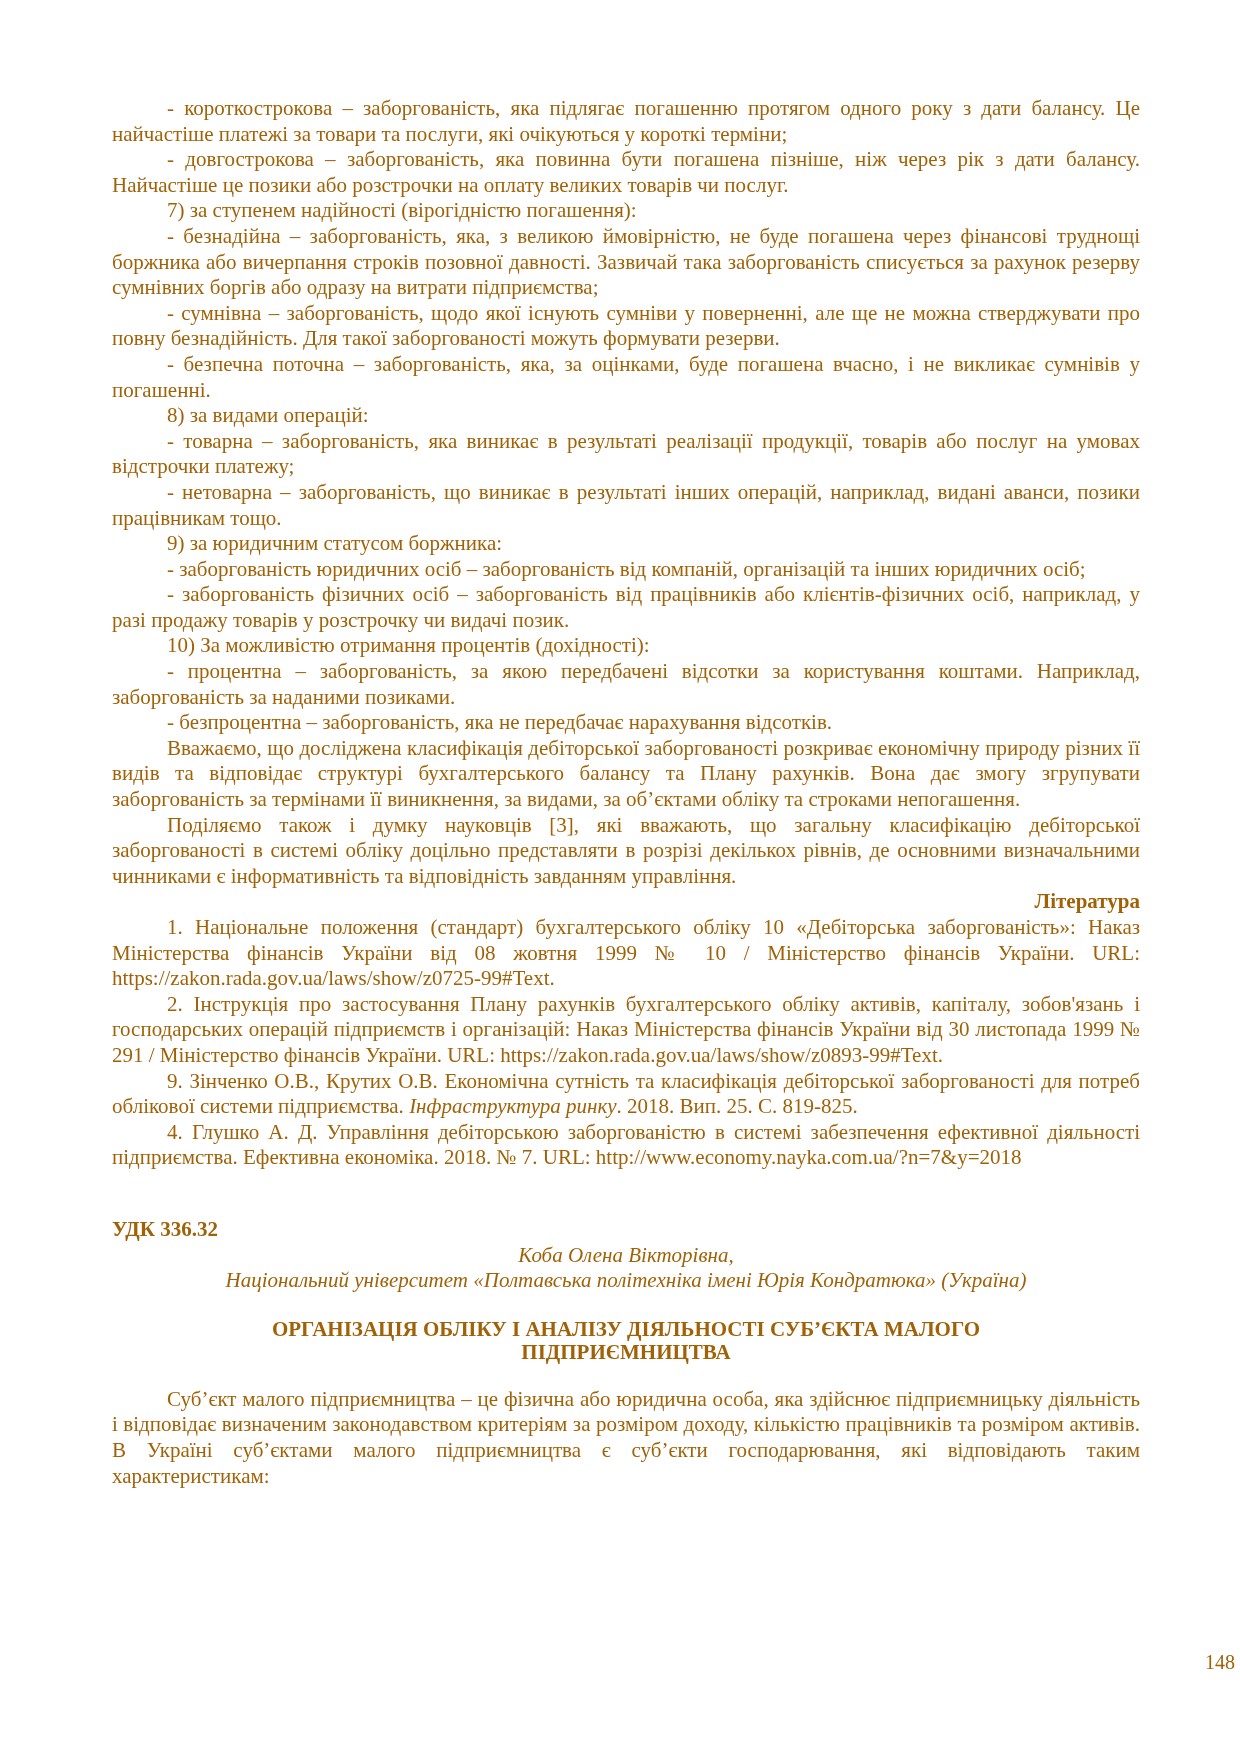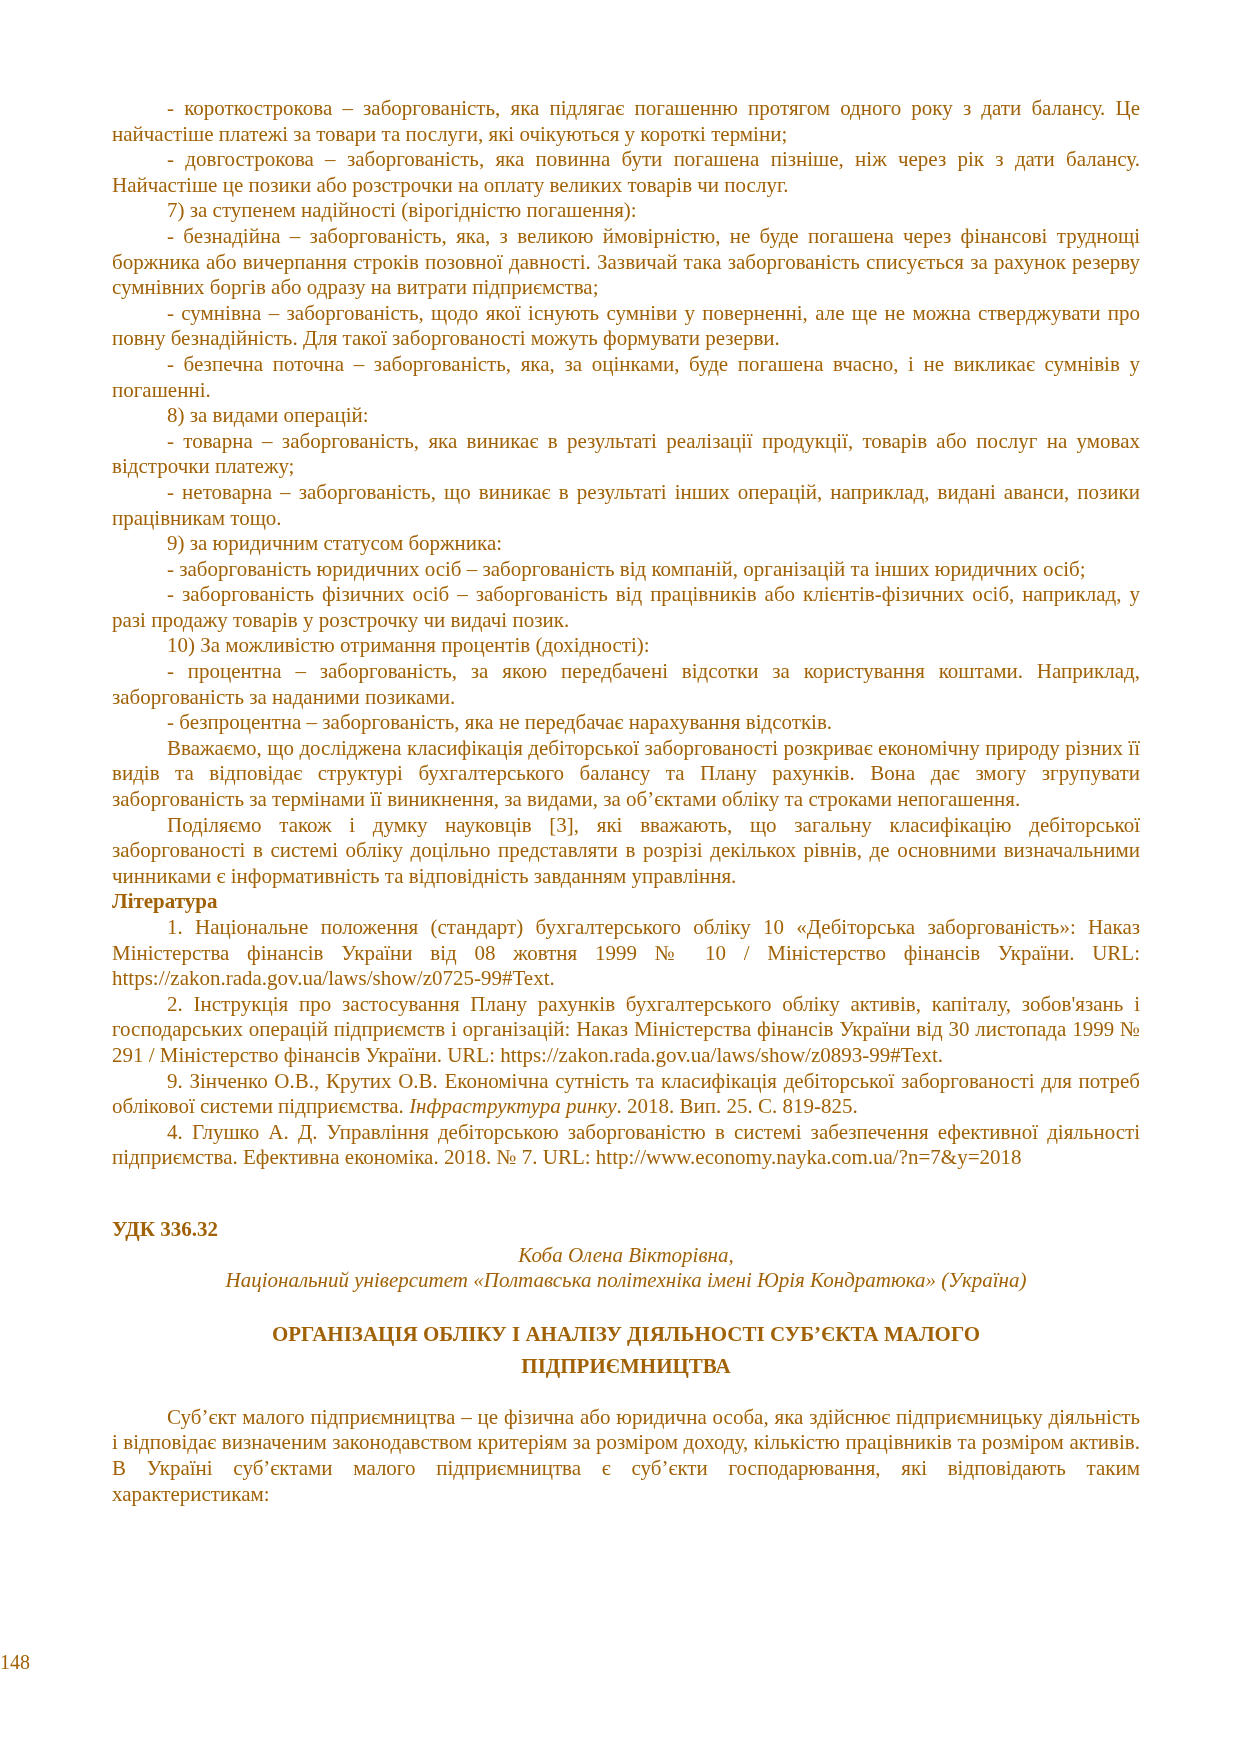--- a/index.html
+++ b/index.html
@@ -23,49 +23,49 @@
   }
   .body-p {
     margin: 0;
     text-align: justify;
     text-indent: 55px;
   }
   .lit-heading {
     margin: 0;
     font-size: 21px;
     line-height: 25.6px;
-    text-align: left;
+    text-align: right;
     font-weight: bold;
   }
   .udk {
     margin: 46px 0 0 0;
     font-weight: bold;
     text-align: left;
     font-family: Liberation Serif, serif;
   }
   .center {
     margin: 0;
     text-align: center;
   }
   .italic { font-style: italic; }
   .bold-italic { font-weight: normal; font-style: italic; }
   .article-title {
     font-size: 21px;
-    line-height: 32px;
+    line-height: 23px;
     font-weight: bold;
     text-align: center;
     max-width: 830px;
     margin: 24px auto 23px auto;
   }
   .page-number {
     position: absolute;
     top: 1650px;
     left: 0;
-    right: 18px;
-    text-align: left;
+    right: 5px;
+    text-align: right;
     font-size: 20px;
   }
 </style>
 </head>
 <body>
 
 <div class="page">
 
   <p class="body-p">- короткострокова – заборгованість, яка підлягає погашенню протягом одного року з дати балансу. Це найчастіше платежі за товари та послуги, які очікуються у короткі терміни;</p>
   <p class="body-p">- довгострокова – заборгованість, яка повинна бути погашена пізніше, ніж через рік з дати балансу. Найчастіше це позики або розстрочки на оплату великих товарів чи послуг.</p>

